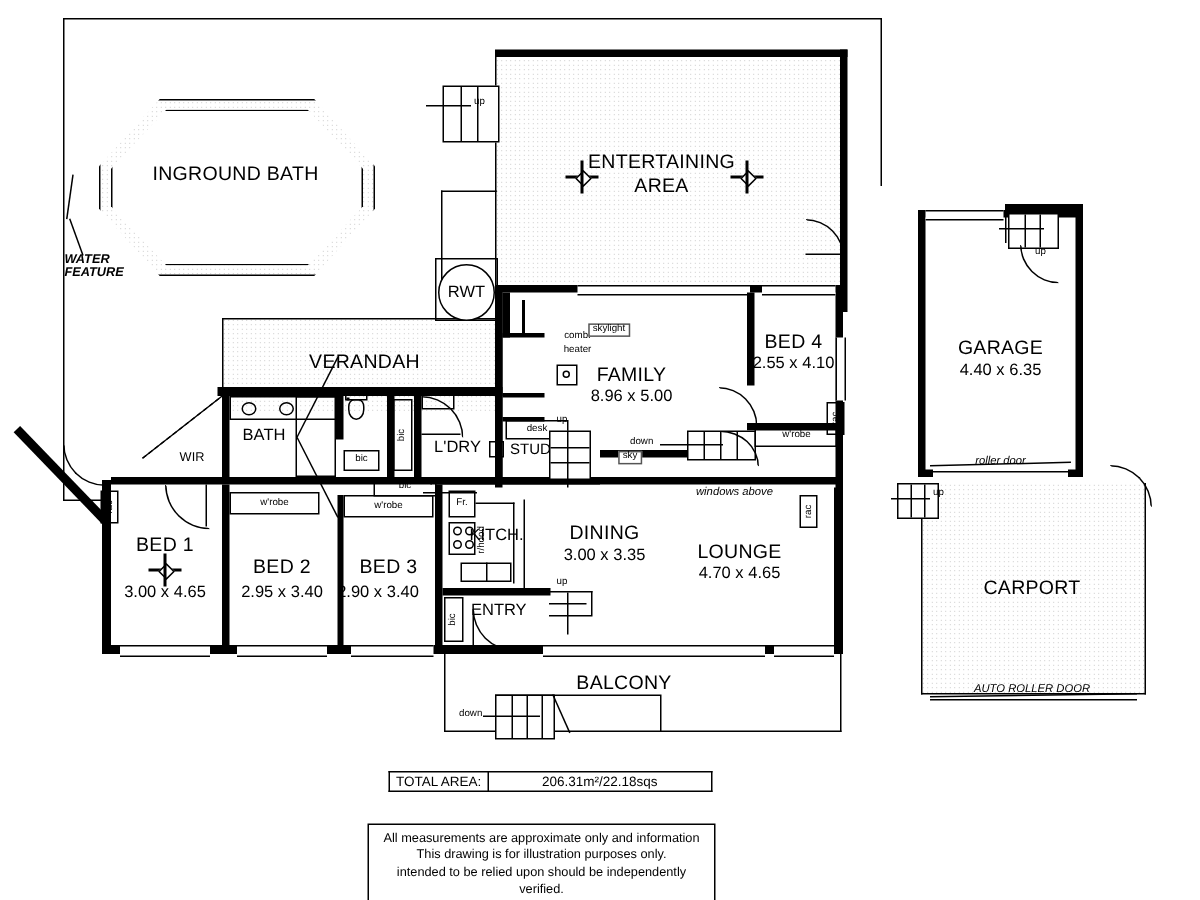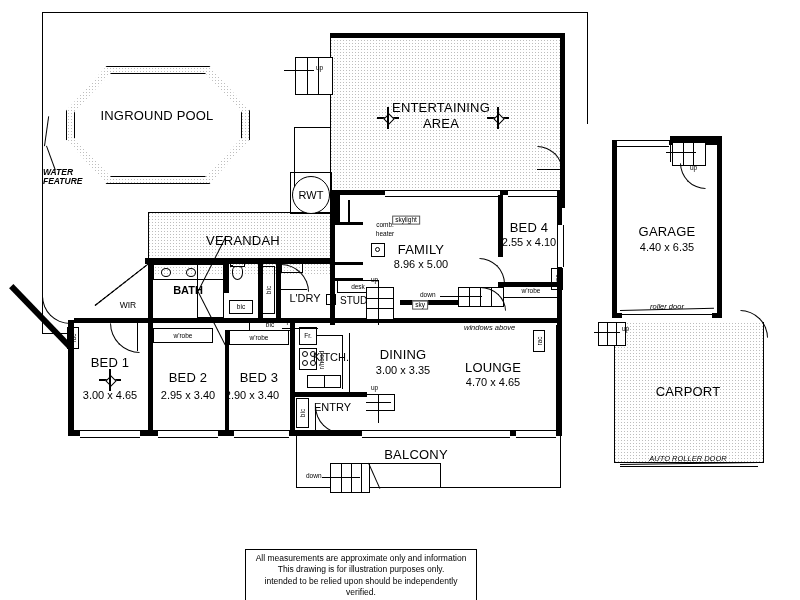--- a/index.html
+++ b/index.html
@@ -73,21 +73,21 @@
   <div class="thin" style="left:42px;top:12px;width:546px;height:1px;"></div>
   <div class="thin" style="left:587px;top:12px;width:1px;height:112px;"></div>
   <div class="thin" style="left:42px;top:333px;width:30px;height:1px;"></div>
 
   <div class="arc" style="left:42px;top:296px;width:26px;height:26px;border-color:#000;border-right-color:transparent;border-top-color:transparent;border-radius:0 0 0 100%;"></div>
 
   <div class="poolouter hatch" style="left:66px;top:66px;width:182px;height:116px;
               clip-path:polygon(22% 0,78% 0,100% 38%,100% 62%,78% 100%,22% 100%,0 62%,0 38%);"></div>
   <div class="poolinner" style="left:74px;top:73px;width:166px;height:102px;
               clip-path:polygon(22% 0,78% 0,100% 38%,100% 62%,78% 100%,22% 100%,0 62%,0 38%);"></div>
-  <div class="lbl ctr rm" style="left:157px;top:116px;">INGROUND POOL</div>
+  <div class="lbl ctr rm" style="left:157px;top:116px;">INGROUND BATH</div>
 
   <div class="thin" style="left:46px;top:146px;width:1px;height:26px;transform:rotate(-20deg);transform-origin:top left;"></div>
   <div class="thin" style="left:44px;top:116px;width:1px;height:30px;transform:rotate(8deg);transform-origin:bottom left;"></div>
   <div class="lbl rm-xs ital" style="left:43px;top:168px;font-weight:bold;">WATER</div>
   <div class="lbl rm-xs ital" style="left:43px;top:177px;font-weight:bold;">FEATURE</div>
 
   <div class="hatch" style="position:absolute;left:330px;top:36px;width:232px;height:156px;"></div>
 
   <div class="wall" style="left:330px;top:33px;width:235px;height:5px;"></div>
   <div class="wall" style="left:560px;top:33px;width:5px;height:175px;"></div>
@@ -166,21 +166,21 @@
   <div class="wall" style="left:335px;top:278px;width:28px;height:3px;"></div>
 
   <div class="outline" style="left:153px;top:264px;width:72px;height:16px;"></div>
   <div class="outline" style="left:161px;top:268px;width:10px;height:9px;border-radius:50%;"></div>
   <div class="outline" style="left:186px;top:268px;width:10px;height:9px;border-radius:50%;"></div>
   <div class="outline" style="left:197px;top:264px;width:27px;height:54px;"></div>
   <div class="thin" style="left:198px;top:291px;width:60px;height:1px;transform:rotate(63deg);transform-origin:left center;"></div>
   <div class="thin" style="left:198px;top:291px;width:60px;height:1px;transform:rotate(-63deg);transform-origin:left center;"></div>
   <div class="outline" style="left:232px;top:266px;width:11px;height:14px;border-radius:40% 40% 55% 55%;"></div>
   <div class="outline" style="left:230px;top:263px;width:15px;height:4px;"></div>
-  <div class="lbl ctr rm-sm" style="left:188px;top:291px;font-weight:bold;">BATH</div>
+  <div class="lbl ctr rm-sm" style="left:176px;top:291px;">BATH</div>
 
   <div class="outline" style="left:229px;top:300px;width:24px;height:14px;"></div>
   <div class="lbl ctr rm-tiny" style="left:241px;top:307px;">bic</div>
 
   <div class="thin" style="left:95px;top:305px;width:75px;height:0;border-top:1px dashed #000;transform:rotate(-38deg);transform-origin:left center;"></div>
   <div class="thin" style="left:137px;top:275px;width:38px;height:0;border-left:1px dashed #000;"></div>
   <div class="lbl ctr rm-xs" style="left:128px;top:305px;">WIR</div>
 
   <div class="arc" style="left:110px;top:323px;width:28px;height:28px;border-color:#000;border-right-color:transparent;border-top-color:transparent;border-radius:0 0 0 100%;"></div>
   <div class="thin" style="left:137px;top:323px;width:1px;height:28px;"></div>
@@ -352,20 +352,24 @@
   <div class="stair" style="left:598px;top:322px;width:26px;height:22px;">
     <i style="left:8px;top:0;width:1px;height:22px;"></i>
     <i style="left:17px;top:0;width:1px;height:22px;"></i>
   </div>
   <div class="thin" style="left:594px;top:332px;width:26px;height:1px;"></div>
   <div class="lbl rm-tiny" style="left:622px;top:326px;">up</div>
 
 
   <table class="tbl" style="left:259px;top:514px;">
     <tbody>
+        <tr>
+      <td>TOTAL AREA:</td>
+      <td style="text-align:center;width:140px;">206.31m²/22.18sqs</td>
+    </tr>
   </tbody>
     </table>
 
   <div class="note" style="left:245px;top:549px;width:218px;">
     <div>All measurements are approximate only and information</div>
     <div>This drawing is for illustration purposes only.</div>
     <div>intended to be relied upon should be independently verified.</div>
   </div>
 
 </div>

